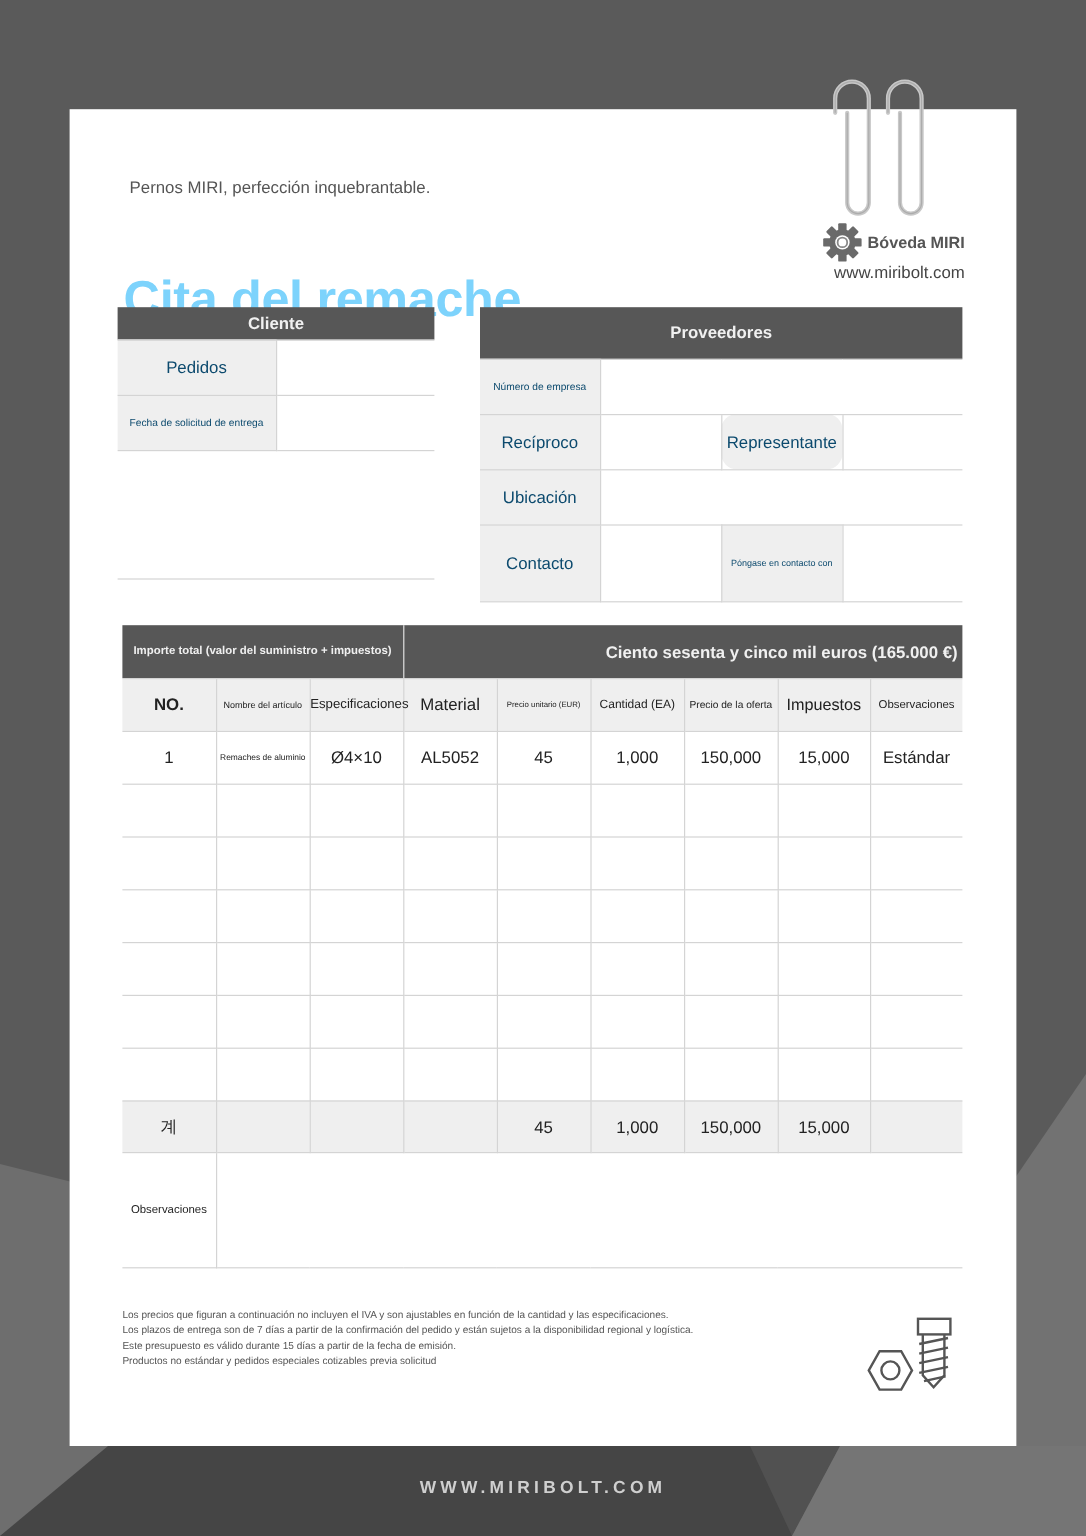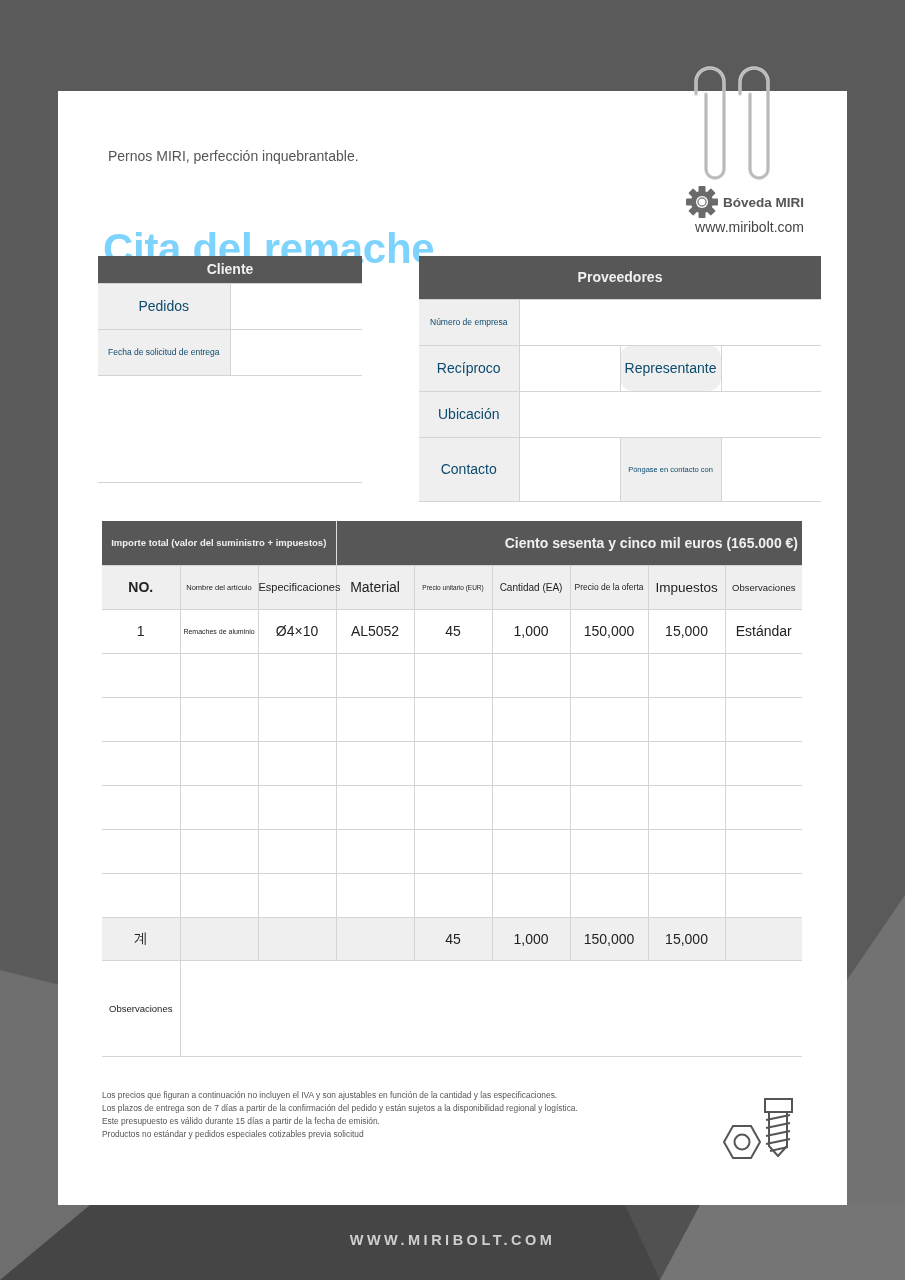--- a/index.html
+++ b/index.html
@@ -15,21 +15,21 @@
   .gear { width: 34px; height: 34px; margin-right: 4px; }
   .brand-name { font-size: 13.5px; font-weight: bold; color: #555; }
   .brand-url { font-size: 14px; color: #444; text-align: right; margin-top: 0px; }
   table { border-collapse: collapse; table-layout: fixed; }
   .hdr { background: #575757; color: #f0f0f0; font-weight: bold; font-size: 14px; text-align: center; }
   .lbl { background: #efefef; text-align: center; color: #0c4a6e; }
   td { border-bottom: 1.5px solid #d4d4d4; border-right: 1.5px solid #d4d4d4; vertical-align: middle; }
   td:last-child { border-right: none; }
   .client { position: absolute; left: 98px; top: 256px; width: 264px; }
   .client-bottom { position: absolute; left: 98px; top: 482px; width: 264px; border-top: 1.5px solid #d4d4d4; }
-  .supplier { position: absolute; left: 419px; top: 256px; width: 402px; }
+  .supplier { position: absolute; left: 400px; top: 256px; width: 402px; }
   .quote { position: absolute; left: 102px; top: 521px; width: 700px; }
   .quote td { text-align: center; font-size: 14px; }
   .quote .thr td { background: #efefef; height: 44px; }
   .quote .body-row td { height: 44px; }
   .quote .sum-row td { background: #efefef; height: 43px; }
   .footnotes { position: absolute; left: 102px; top: 1089px; font-size: 8.4px; color: #555; line-height: 13px; }
   .hw { position: absolute; left: 720px; top: 1096px; width: 80px; height: 64px; }
   .foot-url { position: absolute; left: 0; width: 905px; top: 1232px; text-align: center; font-size: 14.5px; font-weight: bold; color: #cfcfcf; letter-spacing: 3.5px; }
 </style>
 </head>

